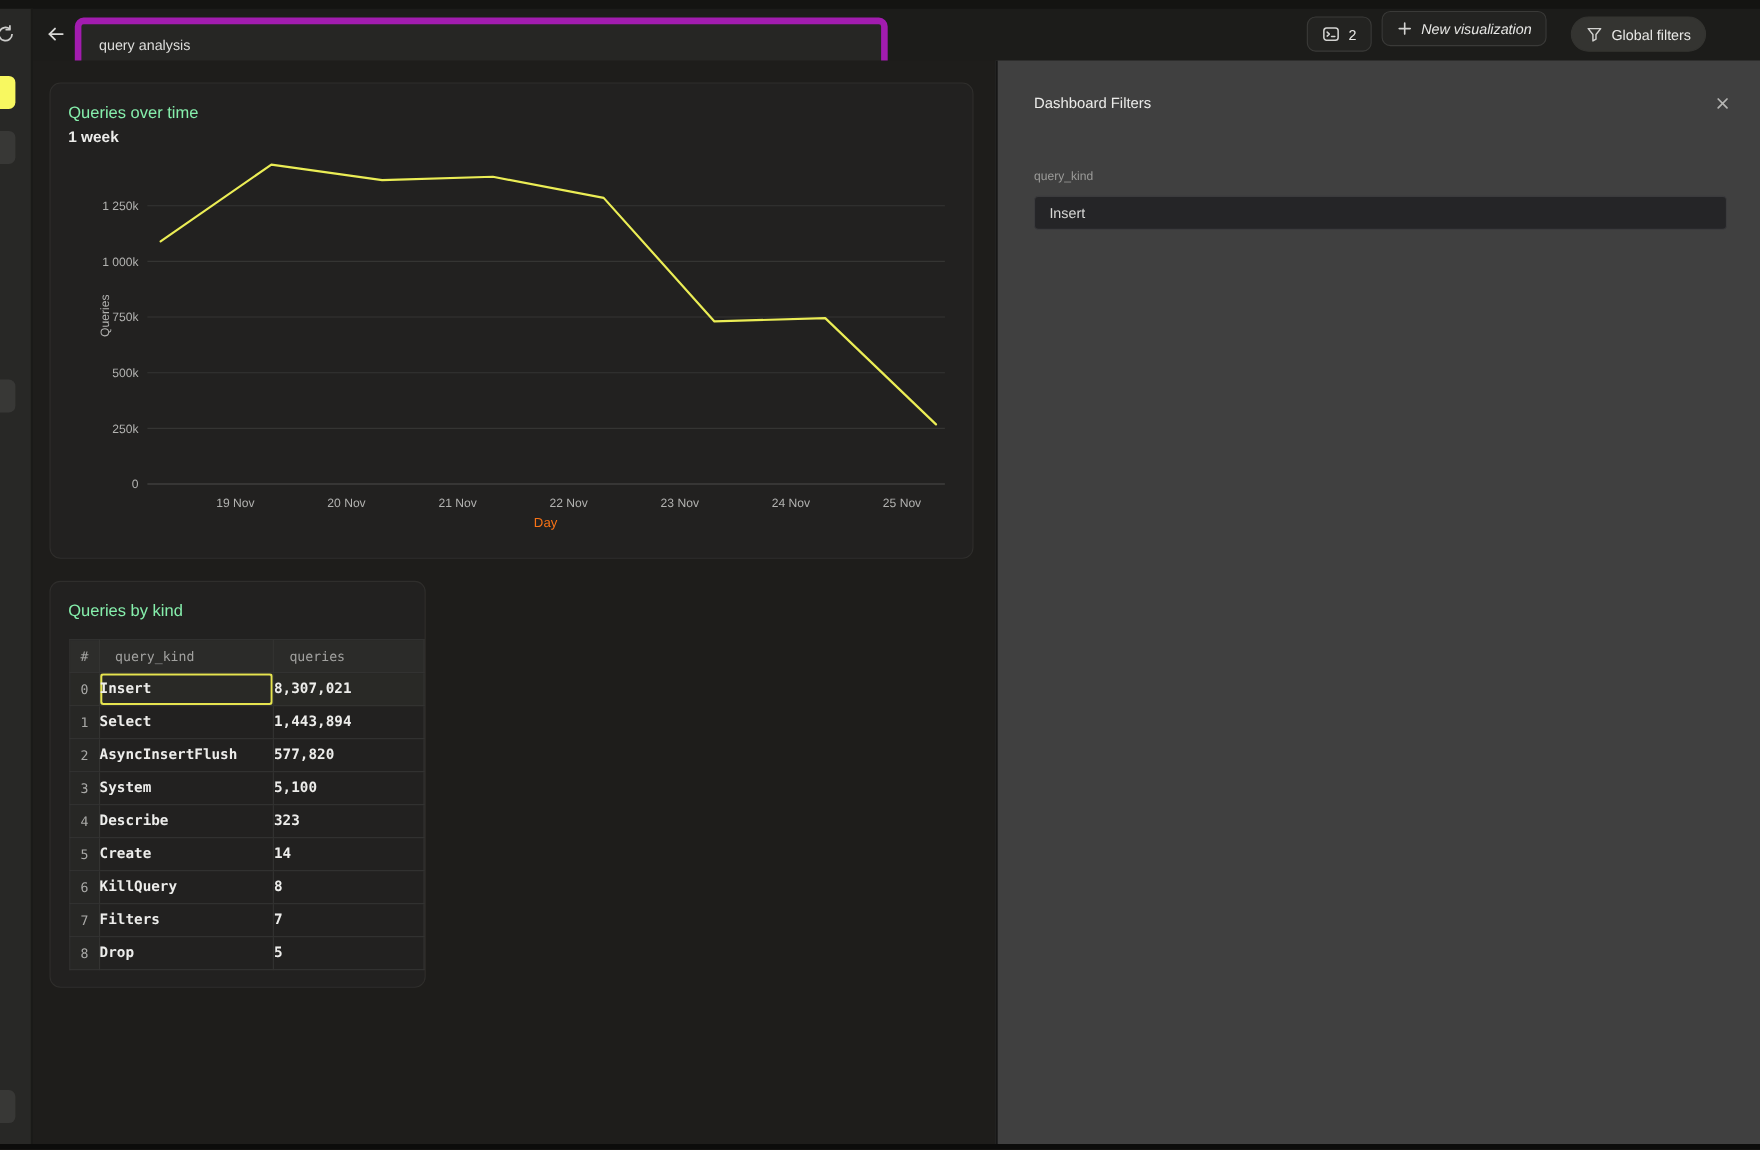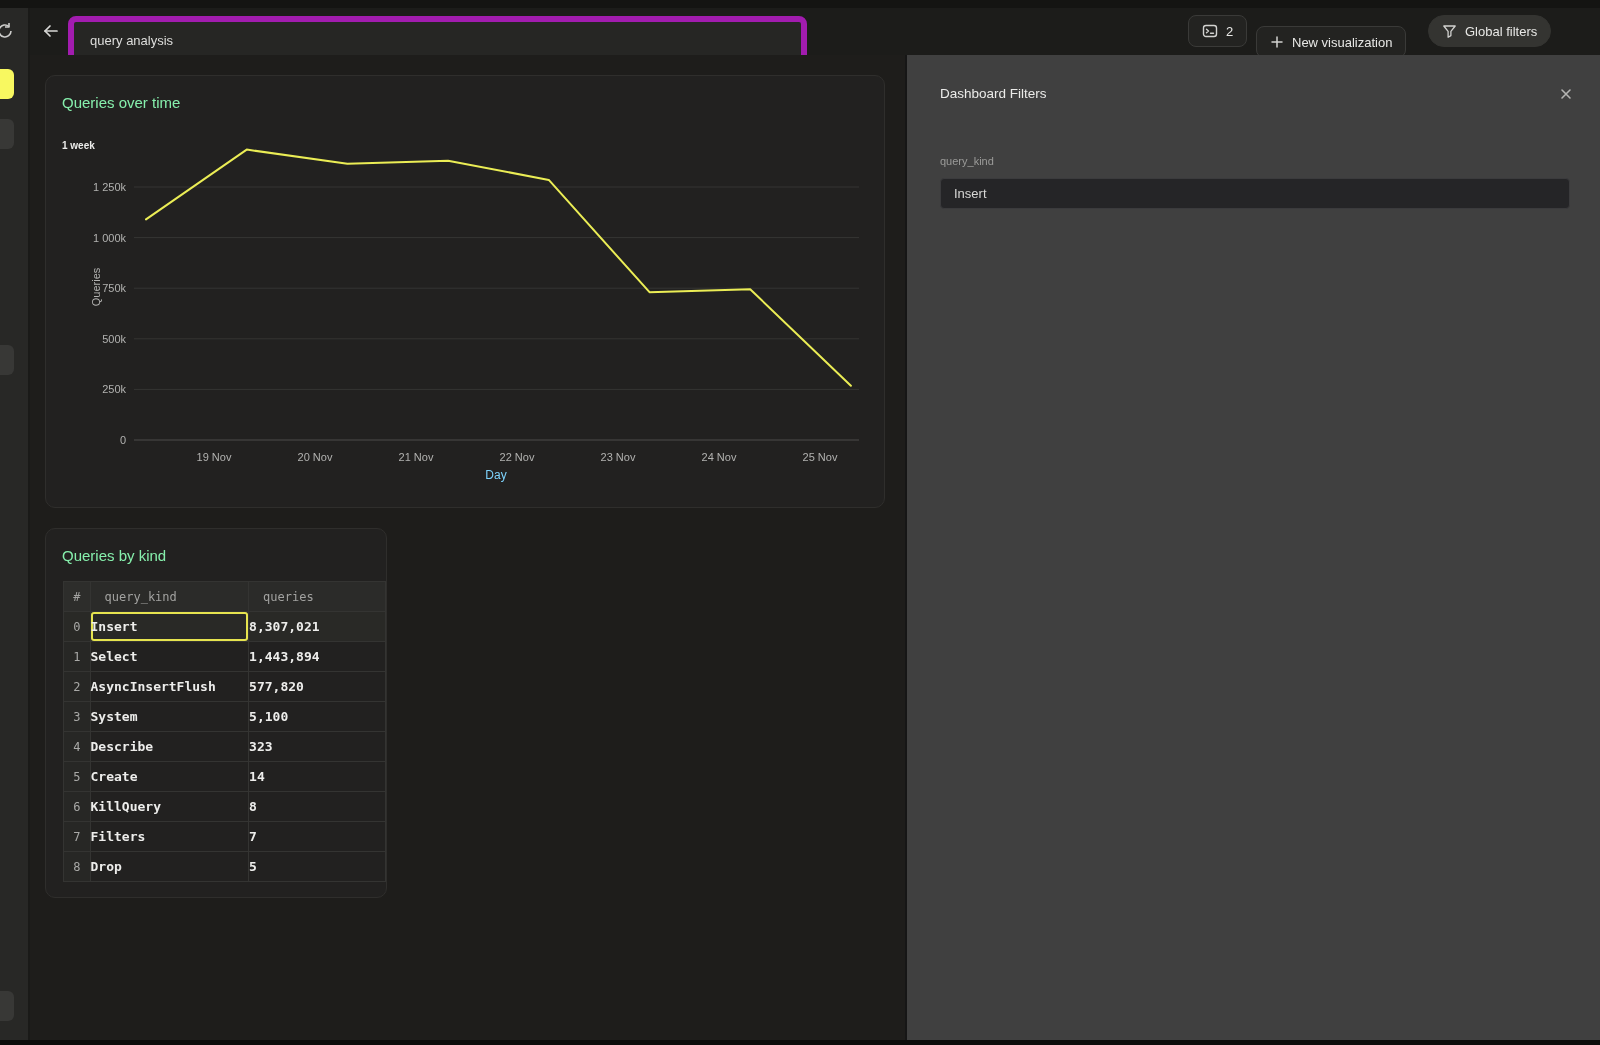--- a/index.html
+++ b/index.html
@@ -16,47 +16,47 @@
   #back-arrow { left:38px; top:18px; width:26px; height:26px; color:#d9d9d7;
                 display:flex; align-items:center; justify-content:center; cursor:pointer; }
   #dashboard-name-input { left:68px; top:16px; width:739px; height:49px; background:#262624;
                 border:6px solid #a21caf; border-radius:8px; color:#dededc; font-size:13px;
                 padding:0 16px; outline:none; font-family:Liberation Sans, sans-serif; }
   .btn { height:32px; display:flex; align-items:center; gap:8px; padding:0 13px;
          border-radius:8px; border:1px solid #3a3a38; background:#232321; color:#e8e8e6;
          font-size:13px; font-weight:500; cursor:pointer; }
   .btn.filled { background:#343431; border-color:#343431; }
   #console-button { left:1188px; top:15px; }
-  #new-visualization-button { left:1256px; top:26px; }
+  #new-visualization-button { left:1256px; top:10px;font-style:italic; }
   #global-filters-button { left:1428px; top:15px;border-radius:16px; }
   .icon-svg { display:block; }
 
   
   #left-rail { left:0; top:8px; width:30px; height:1032px; background:#282826;
                border-right:2px solid #1a1a18; overflow:hidden; }
   .rail-tile { position:absolute; left:-12px; width:26px; height:30px; border-radius:6px;
                background:#383836; cursor:pointer; }
   #rail-tile-active { background:#f8f860; }
   #rail-refresh { position:absolute; left:-5px; top:13px; color:#cdcdcb; cursor:pointer; }
 
   
   #main-area { left:30px; top:55px; width:875px; height:985px; background:#1e1d1b; }
 
   .card { position:absolute; background:#222120; border:1px solid #2f2e2c; border-radius:10px; }
   #chart-card { left:45px; top:75px; width:840px; height:433px; }
   #table-card { left:45px; top:528px; width:342px; height:370px; }
   .card-title { position:absolute; left:16px; top:18px; font-size:15px; font-weight:400; color:#86efac; }
-  .card-subtitle { position:absolute; left:16px; top:40px; font-size:10px; font-weight:700; color:#ececea;margin-top:24px; }
+  .card-subtitle { position:absolute; left:16px; top:40px; font-size:14px; font-weight:700; color:#ececea; }
 
   #chart-svg { position:absolute; left:0; top:0; }
   .axis-tick-text { font-family:"Liberation Sans",sans-serif; font-size:11px; fill:#b2b2b0; }
   #y-axis-title { position:absolute; left:20px; top:205px; font-size:11px; color:#b2b2b0;
                   transform:rotate(-90deg); transform-origin:center; width:60px; text-align:center; }
   #x-axis-title { position:absolute; left:420px; top:392px; width:60px; text-align:center;
-                  font-size:12px; color:#7dd3fc; }
+                  font-size:12px; color:#f97316; }
 
   
   #kind-table { position:absolute; left:17px; top:52px; border-collapse:collapse;
                 font-family:"DejaVu Sans Mono","Liberation Mono",monospace; }
   #kind-table th, #kind-table td { border:1px solid #343432; height:30px; padding:0; }
   #kind-table th { background:#2b2b29; color:#a2a2a0; font-weight:400; font-size:12px; text-align:left; }
   #kind-table th.col-index { width:33px; text-align:center; background:#2d2d2b; }
   #kind-table th.col-kind { width:170px; padding-left:14px; }
   #kind-table th.col-queries { width:160px; padding-left:14px; }
   td.index-cell { background:#272725; color:#a9a9a7; font-size:12px; text-align:center; }

